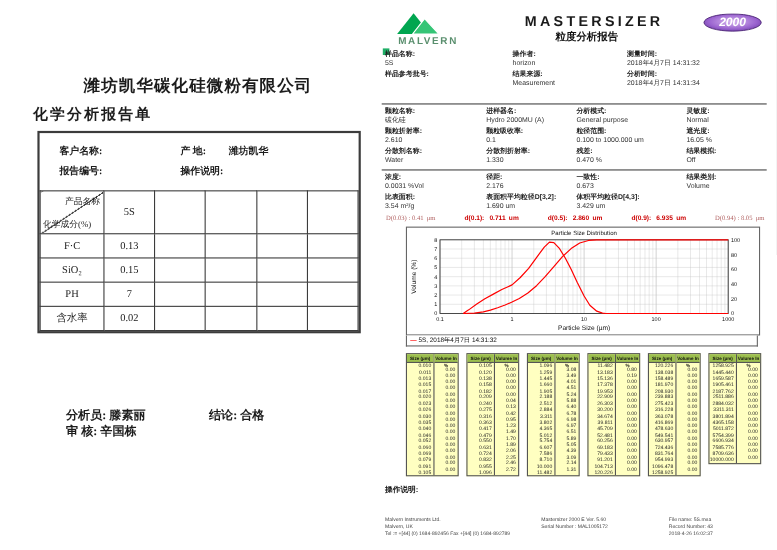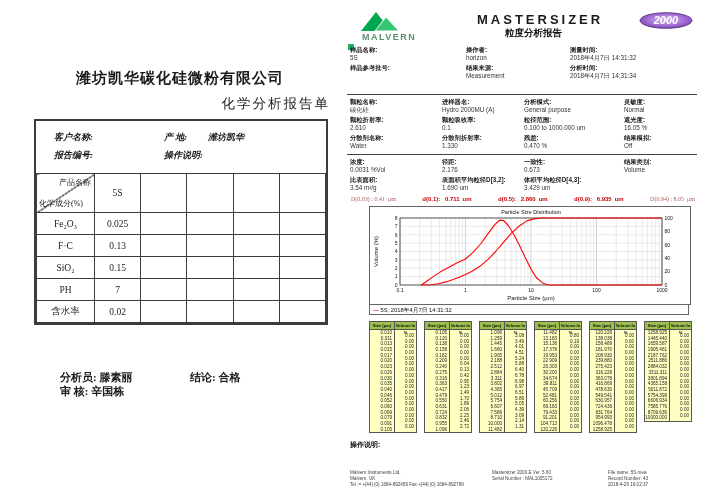--- a/index.html
+++ b/index.html
@@ -4,25 +4,25 @@
 <style>
   html,body{margin:0;padding:0;background:#e8e8e8;}
   .page{position:relative;width:706px;height:500px;background:#ffffff;overflow:hidden;
         font-family:"Liberation Sans",sans-serif;color:#111;}
 
   
   .ld{position:absolute;left:30px;top:55px;width:300px;height:420px;
       font-family:"Liberation Serif",serif;color:#1c1c1c;}
   .ld-company{position:absolute;top:14px;left:0;width:100%;text-align:center;
       font-size:15px;font-weight:bold;letter-spacing:1px;}
-  .ld-title{position:absolute;top:40px;left:0;width:100%;text-align:right;
-      font-size:13.5px;font-weight:normal;letter-spacing:2px;}
+  .ld-title{position:absolute;top:40px;left:0;width:100%;text-align:left;
+      font-size:13.5px;font-weight:bold;letter-spacing:2px;}
   .ld-box{position:absolute;top:64px;left:4px;width:290px;border:2px solid #3c3c3c;}
   .ld-info{position:relative;height:52px;font-size:9px;font-weight:bold;}
-  .ld-info .li{position:absolute;white-space:nowrap;font-style:italic;}
+  .ld-info .li{position:absolute;white-space:nowrap;}
   .ld-table{width:100%;border-collapse:collapse;table-layout:fixed;}
   .ld-table td{border:1px solid #3c3c3c;text-align:center;vertical-align:middle;
       font-weight:normal;font-size:9.5px;padding:0;height:21px;overflow:hidden;}
   .ld-table td.corner{height:38px;position:relative;
       background-image:linear-gradient(to bottom right,
         transparent calc(50% - 0.6px), #3c3c3c calc(50% - 0.6px),
         #3c3c3c calc(50% + 0.6px), transparent calc(50% + 0.6px));}
   .corner-top{position:absolute;top:3px;right:3px;font-size:8px;}
   .corner-bottom{position:absolute;bottom:3px;left:2px;font-size:8px;}
   .ld-footer{position:absolute;left:0;top:315px;width:100%;font-size:11px;font-weight:bold;}
@@ -112,28 +112,20 @@
             <td class="corner">
               <span class="corner-top">产品名称</span>
               <span class="corner-bottom">化学成分(%)</span>
             </td>
             <td>5S</td>
             <td></td>
             <td></td>
             <td></td>
             <td></td>
           </tr>
-            <tr>
-              <td>Fe₂O₃</td>
-              <td>0.025</td>
-              <td></td>
-              <td></td>
-              <td></td>
-              <td></td>
-            </tr>
             <tr>
               <td>F·C</td>
               <td>0.13</td>
               <td></td>
               <td></td>
               <td></td>
               <td></td>
             </tr>
             <tr>
               <td>SiO₂</td>

